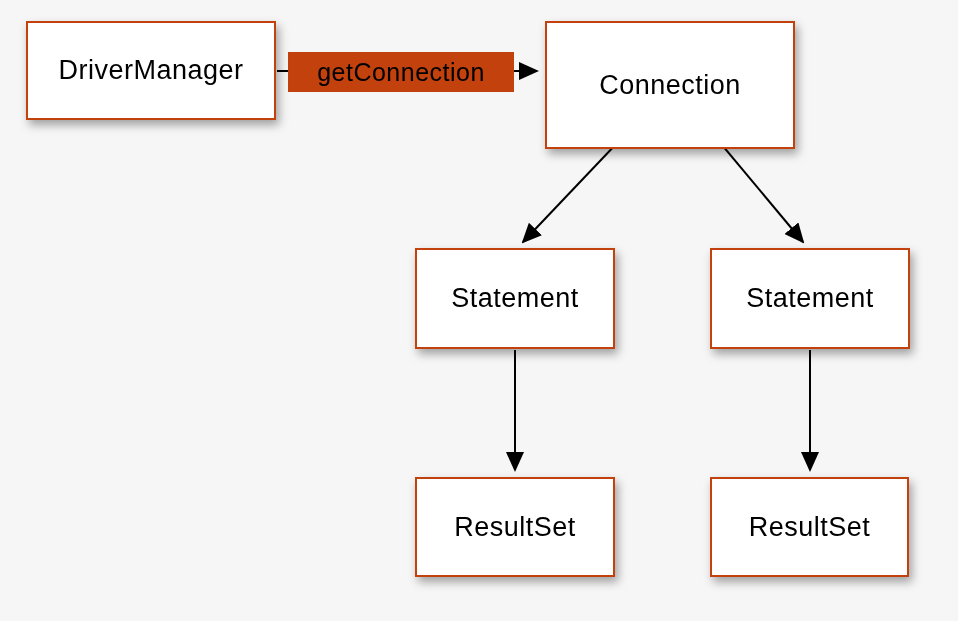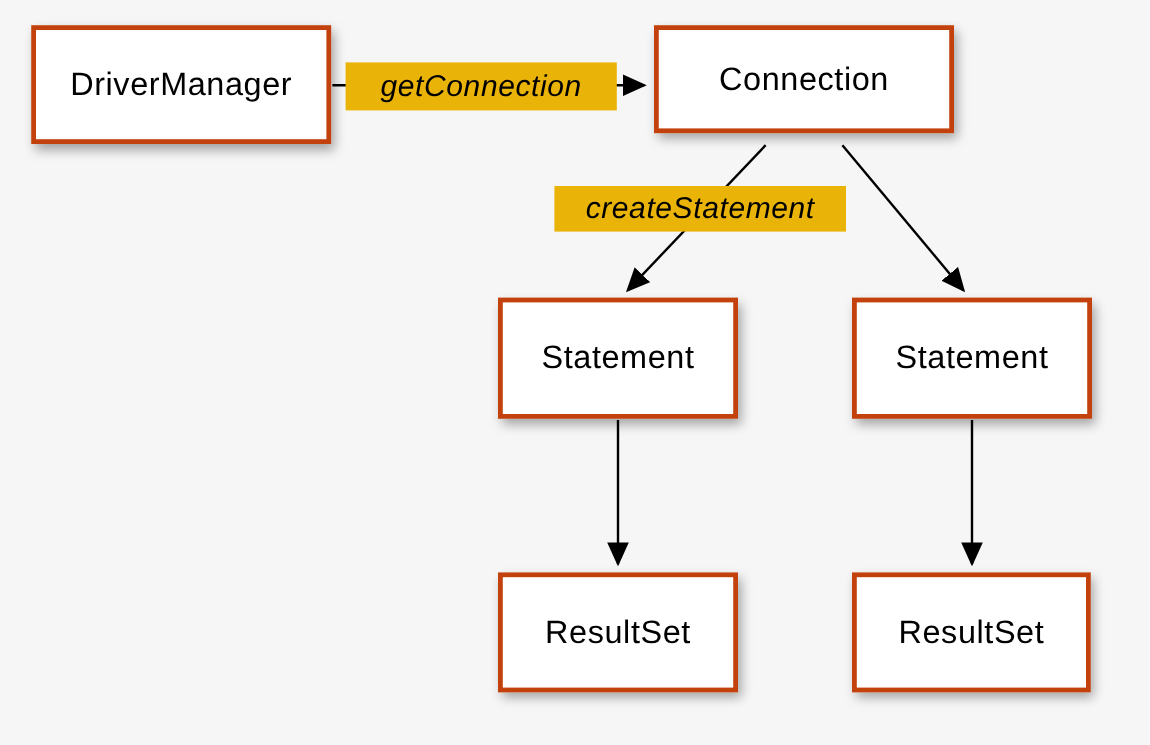--- a/index.html
+++ b/index.html
@@ -16,45 +16,44 @@
   }
   .wires {
     position: absolute;
     inset: 0;
     width: 958px;
     height: 621px;
   }
   .node {
     position: absolute;
     background: #ffffff;
-    border: 4px solid #c2410c;
+    border: 2px solid #c2410c;
     box-shadow: 3px 5px 9px rgba(0,0,0,0.35);
     display: flex;
     align-items: center;
     justify-content: center;
     font-size: 27px;
     color: #000000;
     letter-spacing: 0.5px;
     box-sizing: border-box;
   }
   .edge-label {
     position: absolute;
-    background: #eab308;
+    background: #c2410c;
     display: flex;
     align-items: center;
     justify-content: center;
-    font-style: italic;
     font-size: 25px;
     color: #000000;
     letter-spacing: 0.5px;
     box-sizing: border-box;
   }
   
   .node-driver-manager { left: 26px;  top: 21px;  width: 250px; height: 99px; }
-  .node-connection     { left: 545px; top: 21px;  width: 250px; height: 90px; }
+  .node-connection     { left: 545px; top: 21px;  width: 250px; height: 128px; }
   .node-statement-l    { left: 415px; top: 248px; width: 200px; height: 101px; }
   .node-statement-r    { left: 710px; top: 248px; width: 200px; height: 101px; }
   .node-resultset-l    { left: 415px; top: 477px; width: 200px; height: 100px; }
   .node-resultset-r    { left: 710px; top: 477px; width: 199px; height: 100px; }
   
   .label-get-connection   { left: 288px; top: 52px;  width: 226px; height: 40px; }
   .label-create-statement { left: 462px; top: 155px; width: 243px; height: 38px; }
   .label-execute-query    { left: 408px; top: 390px; width: 214px; height: 39px; }
 </style>
 </head>
@@ -75,21 +74,20 @@
 
     <line x1="702" y1="121" x2="803" y2="242" stroke="#000000" stroke-width="2" marker-end="url(#arrowhead)"></line>
 
     <line x1="515" y1="350" x2="515" y2="470" stroke="#000000" stroke-width="2" marker-end="url(#arrowhead)"></line>
 
     <line x1="810" y1="350" x2="810" y2="470" stroke="#000000" stroke-width="2" marker-end="url(#arrowhead)"></line>
   </svg>
 
   <div class="edge-label label-get-connection">getConnection</div>
 
-  <div class="edge-label label-create-statement">createStatement</div>
 
 
   <div class="node node-driver-manager">DriverManager</div>
 
   <div class="node node-connection">Connection</div>
 
   <div class="node node-statement-l">Statement</div>
 
   <div class="node node-statement-r">Statement</div>
 

